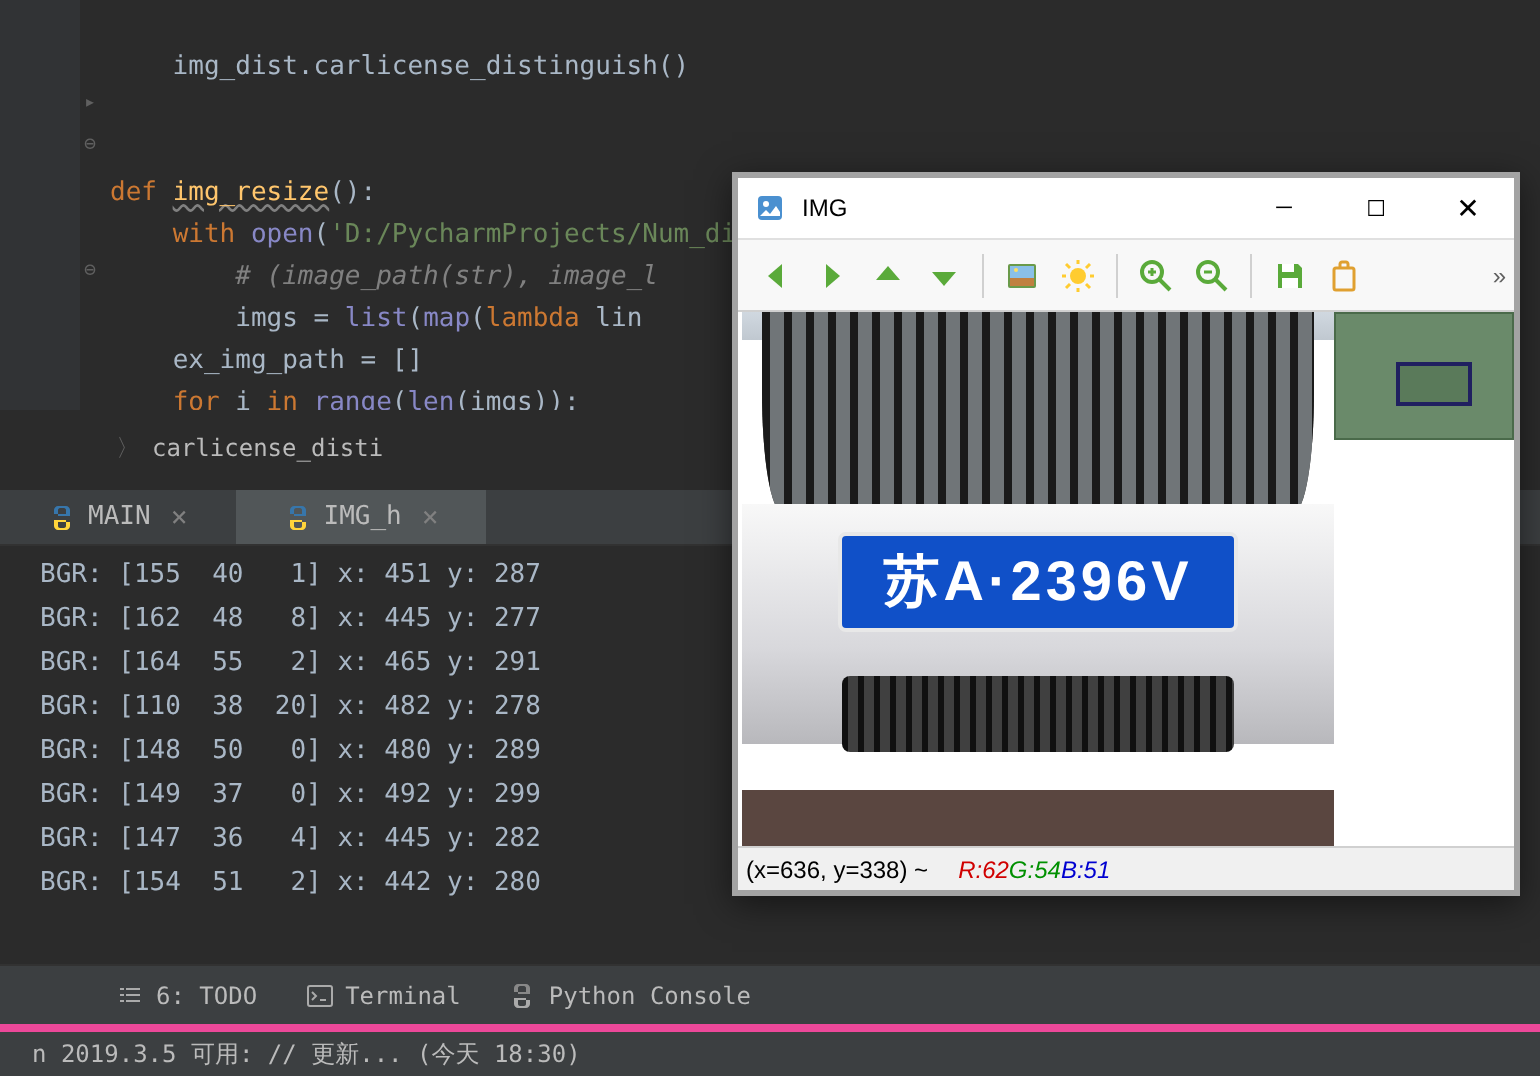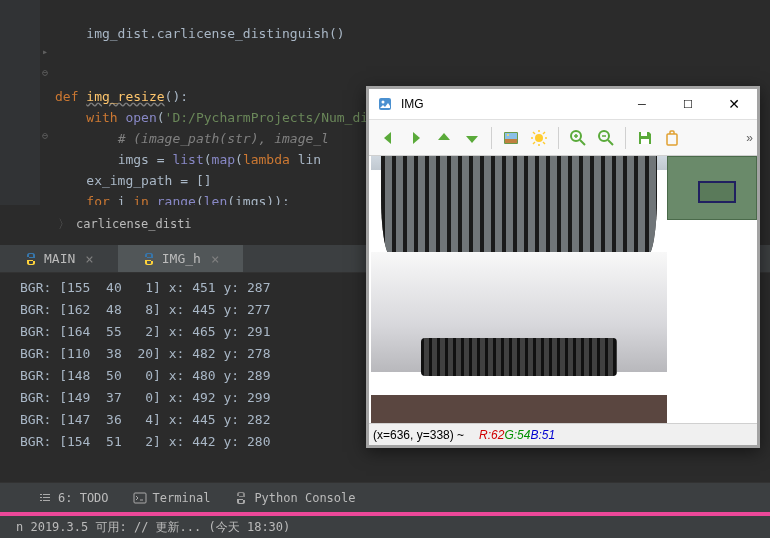--- a/index.html
+++ b/index.html
@@ -92,21 +92,21 @@
 }
 
 .bottom-bar {
   position: absolute;
   bottom: 26px; left: 0; right: 0;
   height: 30px;
   background: #3c3f41;
   border-top: 1px solid #323232;
   display: flex; align-items: center;
   gap: 24px;
-  padding-left: 38px;
+  padding-left: 58px;
   font-size: 12px;
   color: #bbbbbb;
 }
 .bottom-bar .item { display: flex; align-items: center; gap: 6px; cursor: pointer; }
 .bbicon { width: 14px; height: 14px; display: inline-block; }
 
 .status-bar {
   position: absolute;
   bottom: 0; left: 0; right: 0;
   height: 26px;
@@ -425,20 +425,21 @@
       </div>
     <span class="expand">»</span>
   </div>
   <div class="canvas-area">
     <div class="photo">
       <div class="sky"></div>
       <div class="grille">
           <div class="grille-bars"></div>
         </div>
       <div class="bumper"></div>
+      <div class="plate">苏A·2396V</div>
       <div class="lower-grille"></div>
       <div class="ground"></div>
     </div>
     <div class="roi">
       <div class="roi-inner"></div>
     </div>
   </div>
   <div class="img-status">
     <span>(x=636, y=338) ~ </span>
     <span class="R">R:62</span>

